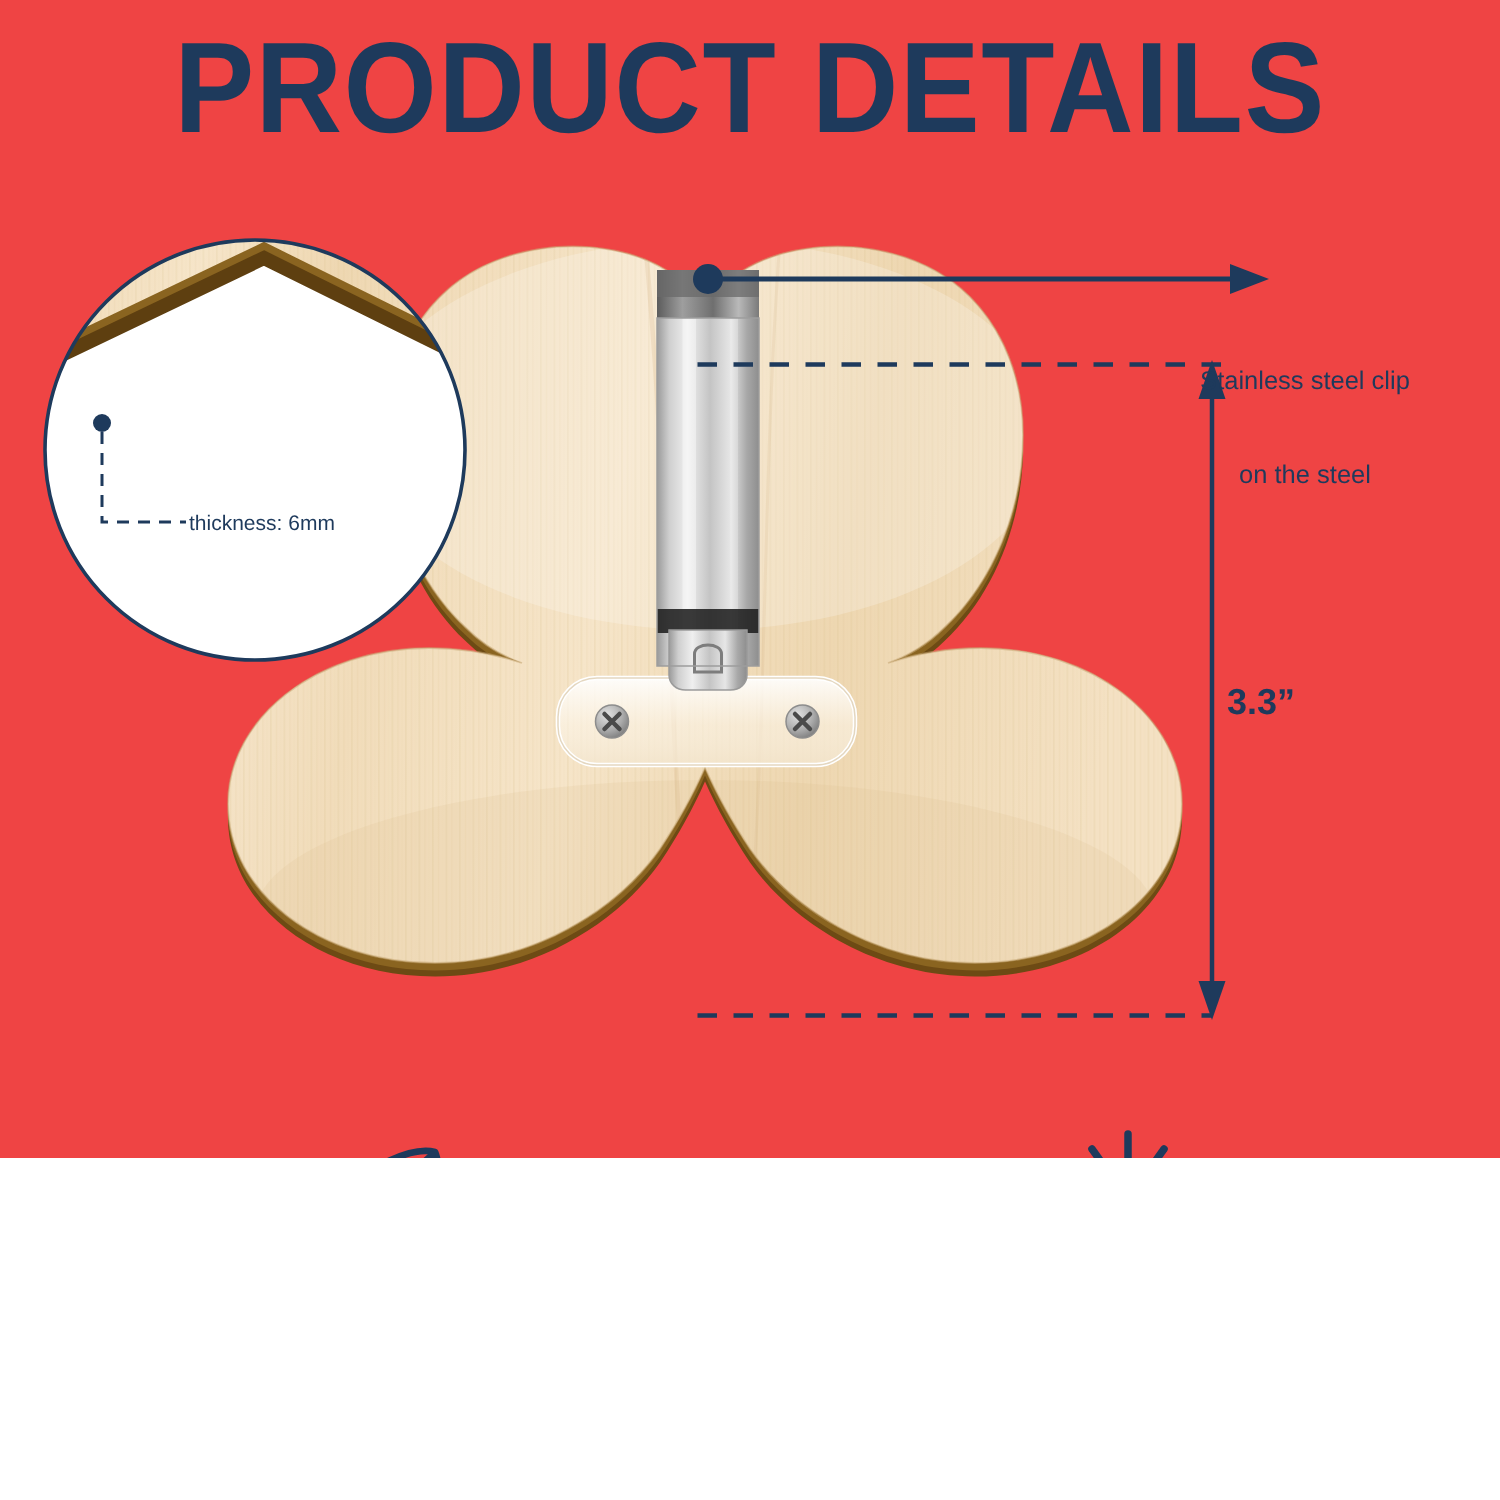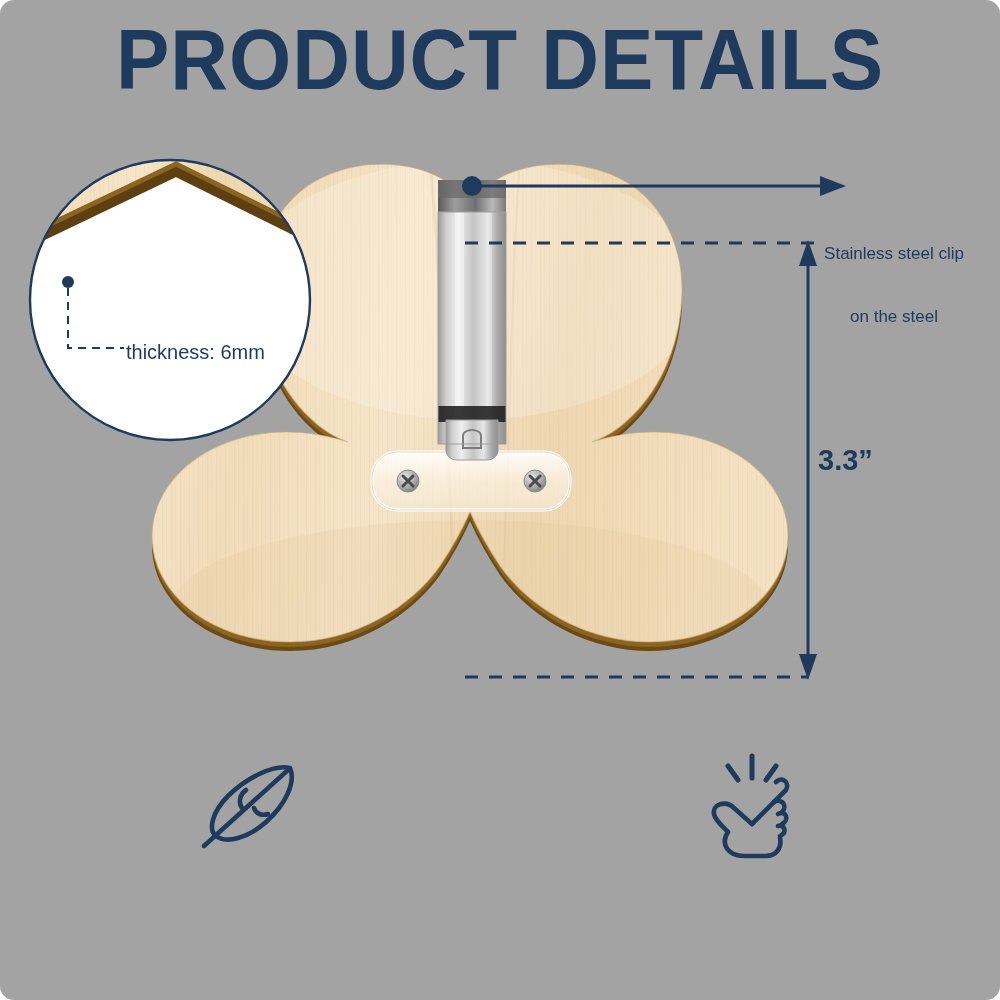--- a/index.html
+++ b/index.html
@@ -7,24 +7,23 @@
     margin: 0;
     padding: 0;
     background: #ffffff;
   }
   body {
     font-family: "Liberation Sans", "DejaVu Sans", sans-serif;
   }
   #page {
     position: relative;
     width: 1000px;
-    height: 1000px;
-    background: #a3a3a3;
+    height: 772px;
+    background: #ef4444;
     overflow: hidden;
-    border-radius: 14px;
   }
 
   
   #page-title {
     position: absolute;
     left: 0;
     top: 16px;
     width: 1000px;
     text-align: center;
     color: #1e3a5c;
@@ -52,36 +51,36 @@
 
   
   .callout-text {
     position: absolute;
     color: #1e3a5c;
     font-size: 17px;
     line-height: 1.25;
     white-space: pre;
   }
   #clip-callout {
-    left: 804px;
+    left: 780px;
     top: 200px;
     width: 180px;
     text-align: center;
   }
   #thickness-label {
     left: 126px;
     top: 340px;
-    font-size: 20px;
+    font-size: 14px;
   }
   #height-label {
     position: absolute;
     left: 818px;
-    top: 444px;
+    top: 455px;
     color: #1e3a5c;
-    font-size: 29px;
+    font-size: 24px;
     font-weight: 700;
   }
 
   
   #features {
     position: absolute;
     left: 0;
     top: 752px;
     width: 1000px;
     height: 200px;

